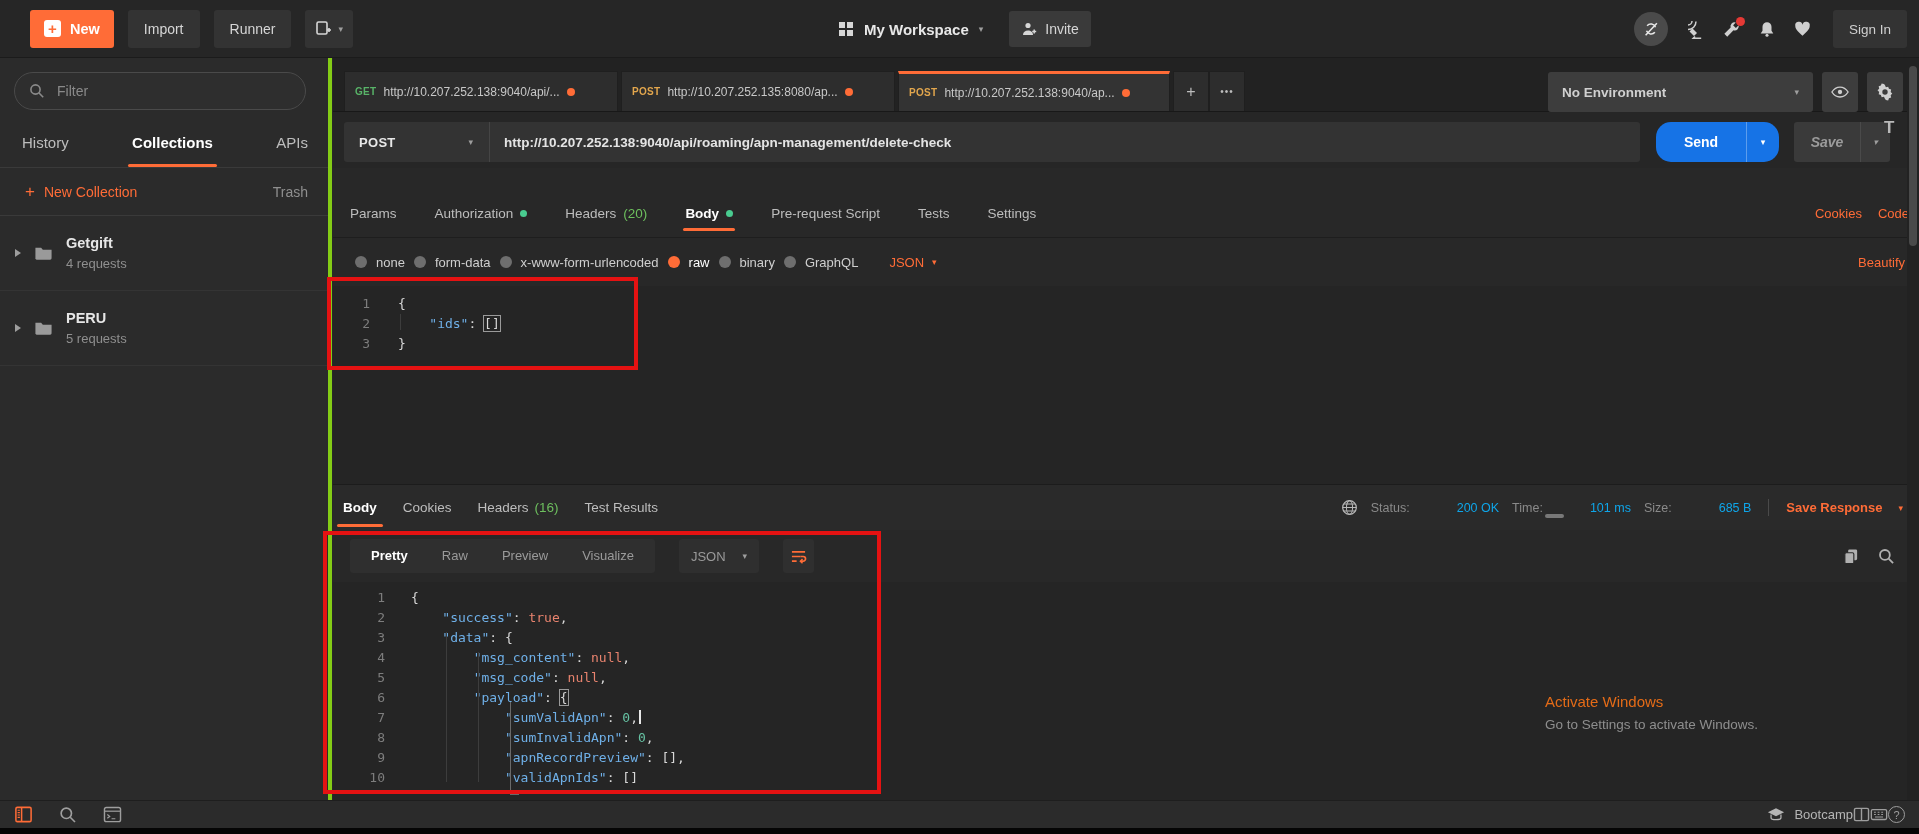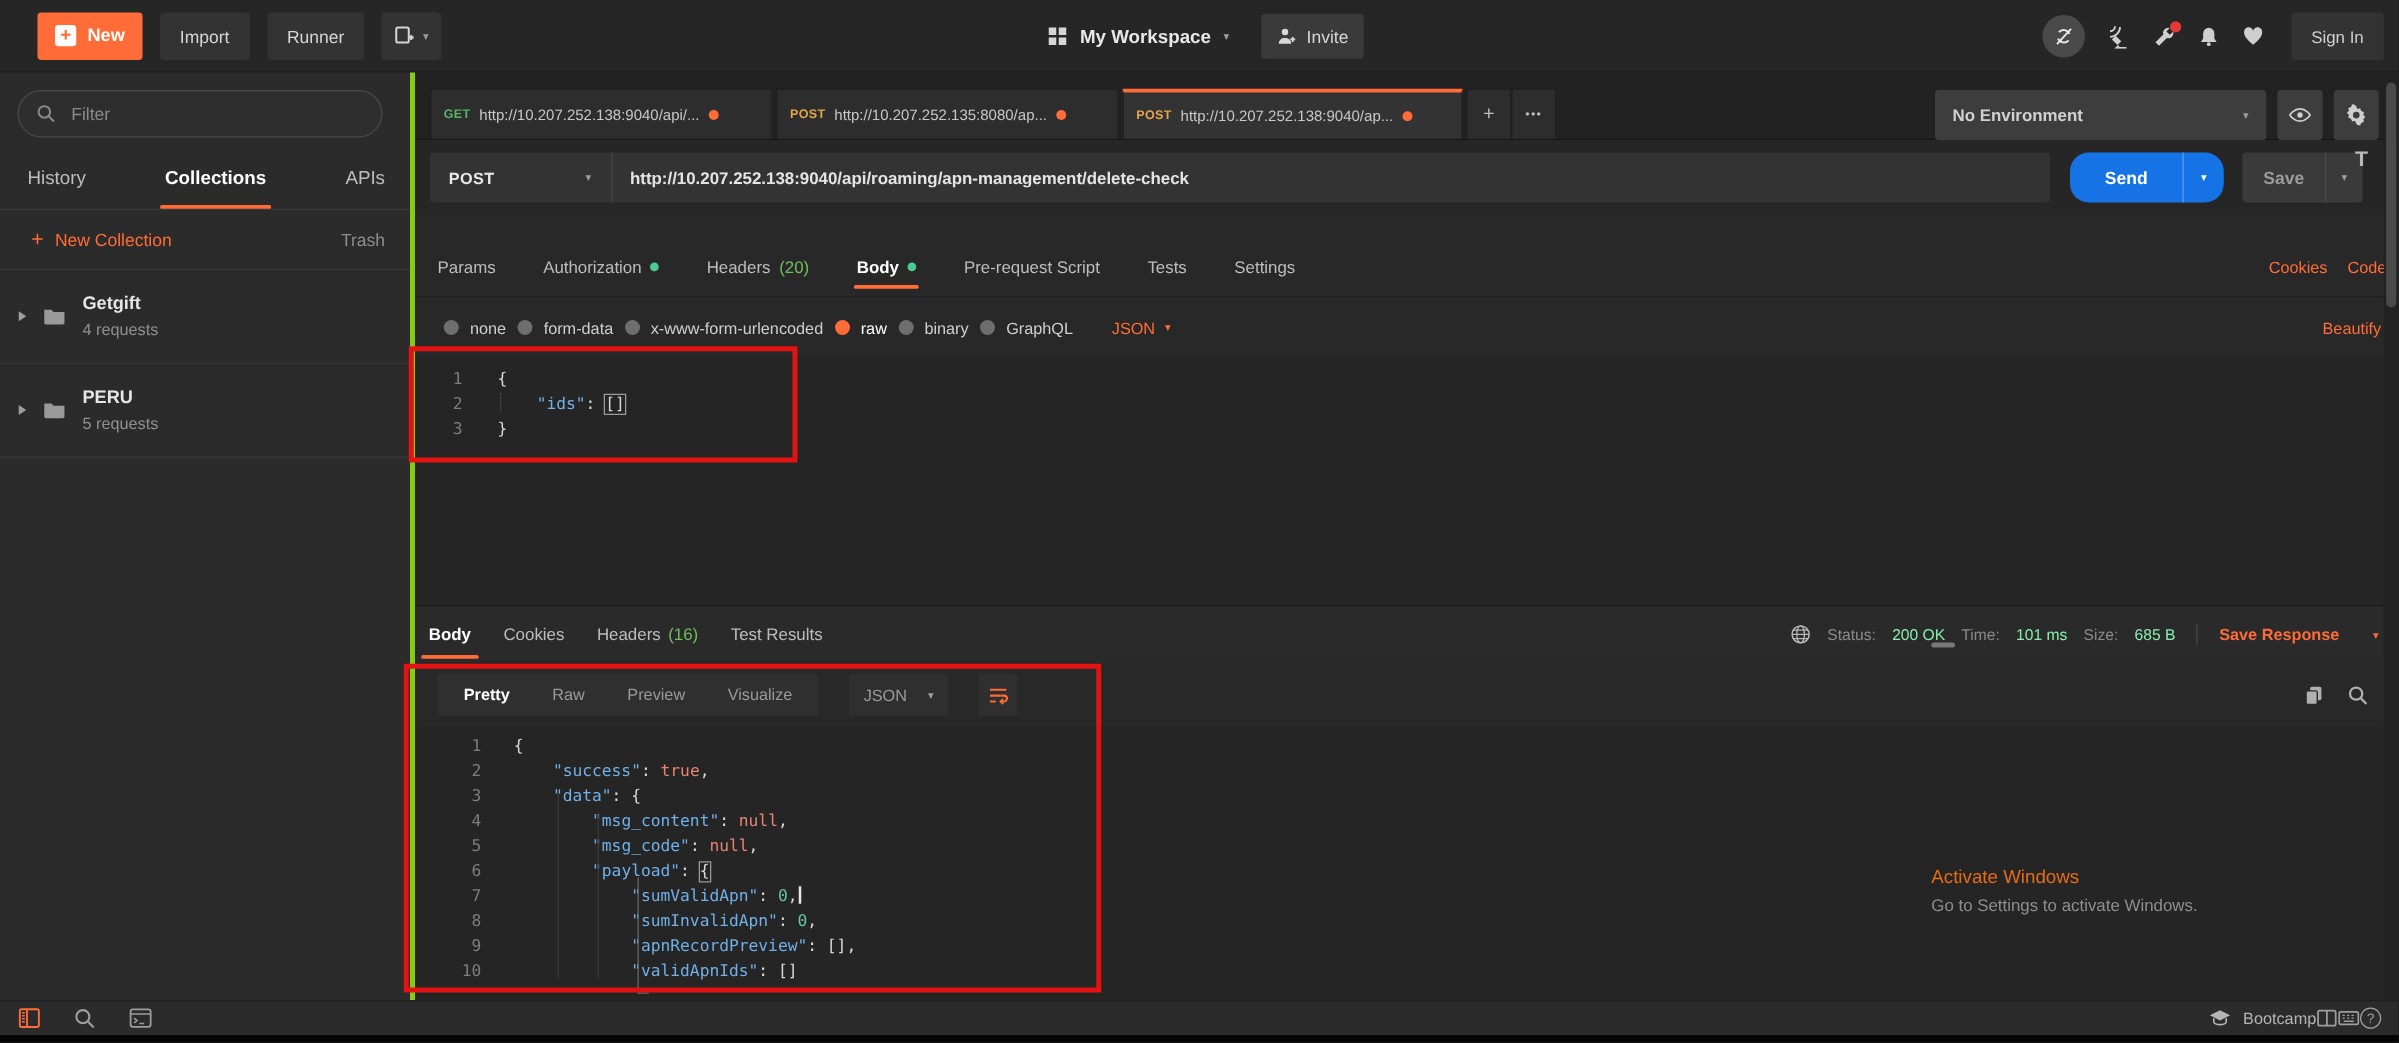--- a/index.html
+++ b/index.html
@@ -67,21 +67,21 @@
   
   .urlrow{top:54px;height:56px;background:#262626;}
   .urlbox{position:absolute;left:11px;top:10px;width:1296px;height:40px;background:#333333;border-radius:3px;display:flex;align-items:center;}
   .methodsel{width:146px;height:100%;display:flex;align-items:center;justify-content:space-between;padding:0 16px 0 15px;border-right:1px solid #454545;cursor:pointer;}
   .methodsel .mname{font-size:13px;font-weight:bold;color:#e8e8e8;letter-spacing:.3px;}
   .urlbox input{flex:1;background:transparent;border:none;outline:none;color:#e4e4e4;font-size:13.5px;padding:0 14px;font-family:"Liberation Sans",sans-serif;font-weight:bold;}
   .sendbtn{position:absolute;left:1323px;top:10px;width:123px;height:40px;background:#1673e6;border-radius:15px;display:flex;cursor:pointer;}
   .send-main{flex:1;display:flex;align-items:center;justify-content:center;color:#fff;font-weight:bold;font-size:14px;}
   .send-caret{width:33px;border-left:1px solid rgba(255,255,255,.3);display:flex;align-items:center;justify-content:center;}
   .send-caret .caret{color:#fff;}
-  .savebtn{position:absolute;left:1461px;top:10px;width:96px;height:40px;background:#3a3a3a;border-radius:3px;display:flex;cursor:pointer;}
+  .savebtn{position:absolute;left:1461px;top:10px;width:96px;height:40px;background:#3a3a3a;border-radius:3px;display:flex;cursor:pointer;font-style:italic;}
   .save-main{flex:1;display:flex;align-items:center;justify-content:center;color:#9b9b9b;font-size:14px;font-weight:bold;}
   .save-caret{width:30px;border-left:1px solid #4a4a4a;display:flex;align-items:center;justify-content:center;}
 
   
   .reqtabsrow{top:110px;height:70px;background:#282828;border-bottom:1px solid #1e1e1e;display:flex;align-items:flex-end;padding:0 10px 0 17px;}
   .subtabs{display:flex;align-items:flex-end;gap:38px;flex:1;}
   .subtab{position:relative;padding-bottom:16px;font-size:13.5px;color:#bdbdbd;cursor:pointer;display:flex;align-items:center;gap:7px;white-space:nowrap;}
   .subtab.active{color:#fff;font-weight:bold;}
   .subtab .count{color:#6dbf5e;}
   .gdot{width:7px;height:7px;border-radius:50%;background:#49cc90;}
@@ -124,23 +124,23 @@
   .texticon{position:absolute;left:1551px;top:60px;color:#b9b9b9;font-size:17px;font-weight:bold;cursor:pointer;}
 
   
   .resphdr{top:426px;height:46px;background:#2a2a2a;border-top:1px solid #1c1c1c;display:flex;align-items:center;padding-left:10px;}
   .resptabs{display:flex;align-items:center;gap:26px;height:100%;}
   .rsub{position:relative;height:100%;display:flex;align-items:center;gap:6px;font-size:13.5px;color:#bdbdbd;cursor:pointer;}
   .rsub.active{color:#fff;font-weight:bold;}
   .rsub.active::after{content:"";position:absolute;left:-6px;right:-6px;bottom:3px;height:3px;background:#ff6c37;border-radius:2px;}
   .respmeta{position:absolute;right:16px;display:flex;align-items:center;gap:13px;font-size:12.5px;}
   .mlabel{color:#8a8a8a;}
-  .mval{color:#86efac;}
+  .mval{color:#0ea5e9;margin-left:34px;}
   .vdiv{width:1px;height:17px;background:#4a4a4a;margin:0 4px;}
-  .saveresp{display:flex;align-items:center;gap:27px;cursor:pointer;}
+  .saveresp{display:flex;align-items:center;gap:16px;cursor:pointer;}
   .saveresp .sl{color:#ff6c37;font-size:13px;font-weight:bold;}
   .saveresp .caret{color:#ff6c37;}
 
   
   .resptool{top:472px;height:52px;background:#282828;display:flex;align-items:center;padding-left:17px;gap:24px;}
   .segbox{background:#2f2f2f;border-radius:3px;height:34px;display:flex;align-items:center;padding:0 4px;}
   .seg{padding:0 17px;font-size:13px;color:#9a9a9a;cursor:pointer;line-height:34px;}
   .seg.active{color:#fff;font-weight:bold;}
   .fmtsel{background:#2f2f2f;border-radius:3px;height:34px;width:80px;display:flex;align-items:center;justify-content:space-between;padding:0 12px;cursor:pointer;}
   .fmtsel .fl{color:#9a9a9a;font-size:13px;}

